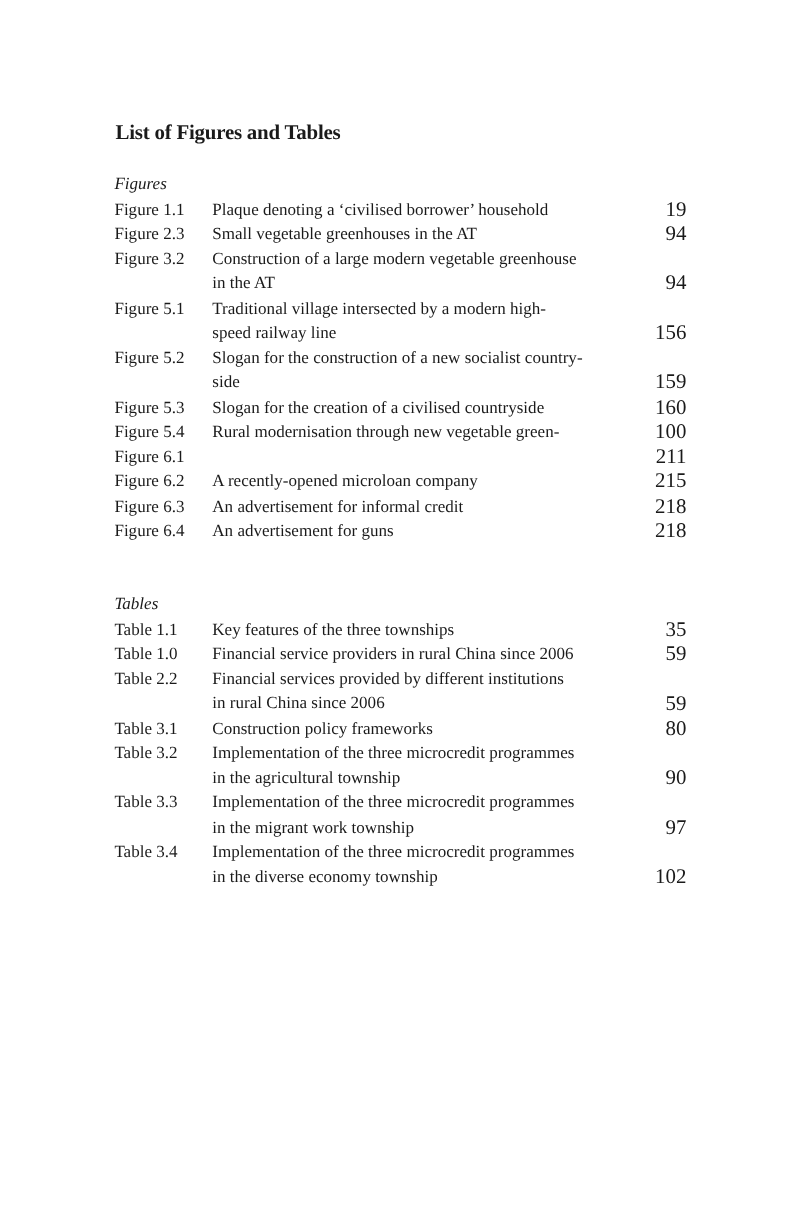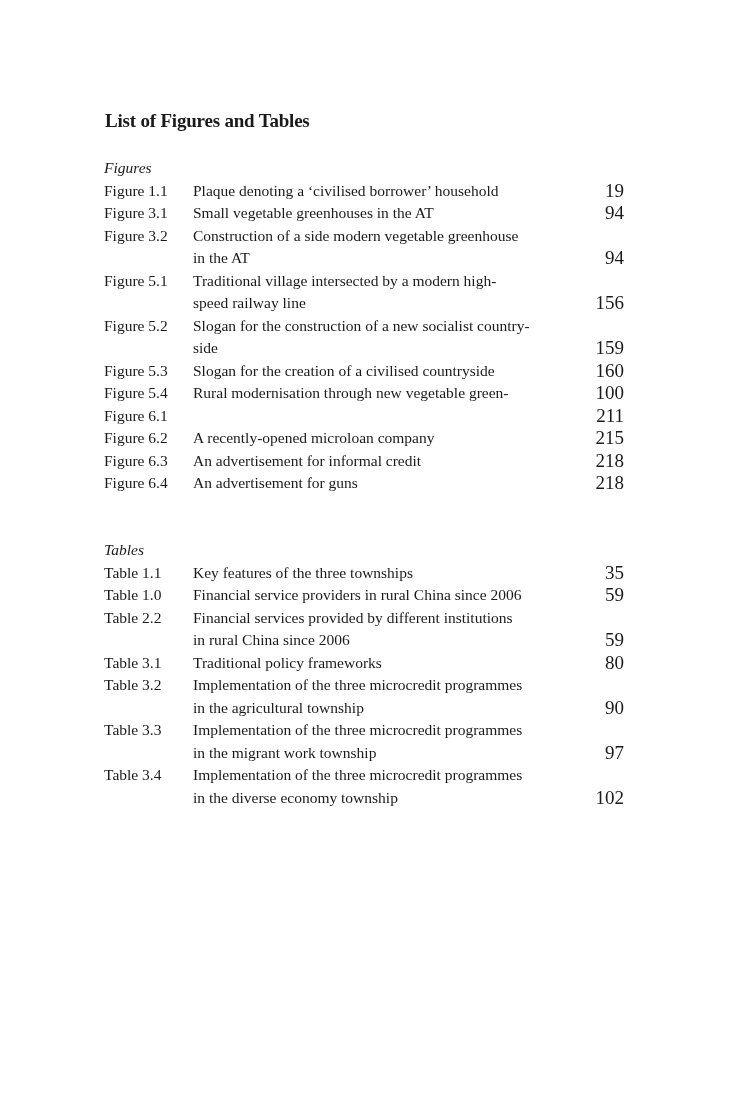--- a/index.html
+++ b/index.html
@@ -41,30 +41,30 @@
   <div class="section-heading">Figures</div>
   <div class="entries">
       <div class="entry">
         <div class="label">Figure 1.1</div>
         <div class="desc">
           <span>Plaque denoting a ‘civilised borrower’ household</span>
         </div>
         <div class="page">19</div>
       </div>
       <div class="entry">
-        <div class="label">Figure 3.1</div>
+        <div class="label">Figure 2.3</div>
         <div class="desc">
           <span>Small vegetable greenhouses in the AT</span>
         </div>
         <div class="page">94</div>
       </div>
       <div class="entry">
         <div class="label">Figure 3.2</div>
         <div class="desc">
-          <span>Construction of a side modern vegetable greenhouse</span>
+          <span>Construction of a large modern vegetable greenhouse</span>
           <span>in the AT</span>
         </div>
         <div class="page">94</div>
       </div>
       <div class="entry">
         <div class="label">Figure 5.1</div>
         <div class="desc">
           <span>Traditional village intersected by a modern high-</span>
           <span>speed railway line</span>
         </div>
@@ -141,21 +141,21 @@
         <div class="label">Table 2.2</div>
         <div class="desc">
           <span>Financial services provided by different institutions</span>
           <span>in rural China since 2006</span>
         </div>
         <div class="page">59</div>
       </div>
       <div class="entry">
         <div class="label">Table 3.1</div>
         <div class="desc">
-          <span>Traditional policy frameworks</span>
+          <span>Construction policy frameworks</span>
         </div>
         <div class="page">80</div>
       </div>
       <div class="entry">
         <div class="label">Table 3.2</div>
         <div class="desc">
           <span>Implementation of the three microcredit programmes</span>
           <span>in the agricultural township</span>
         </div>
         <div class="page">90</div>

